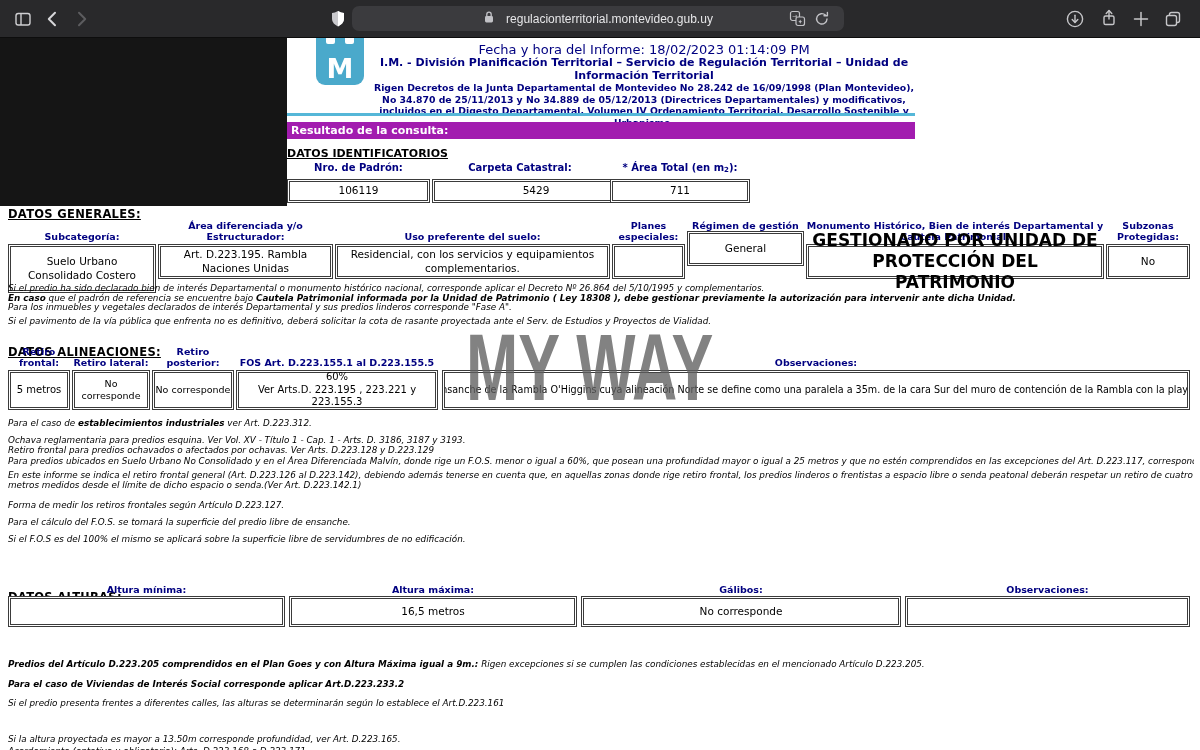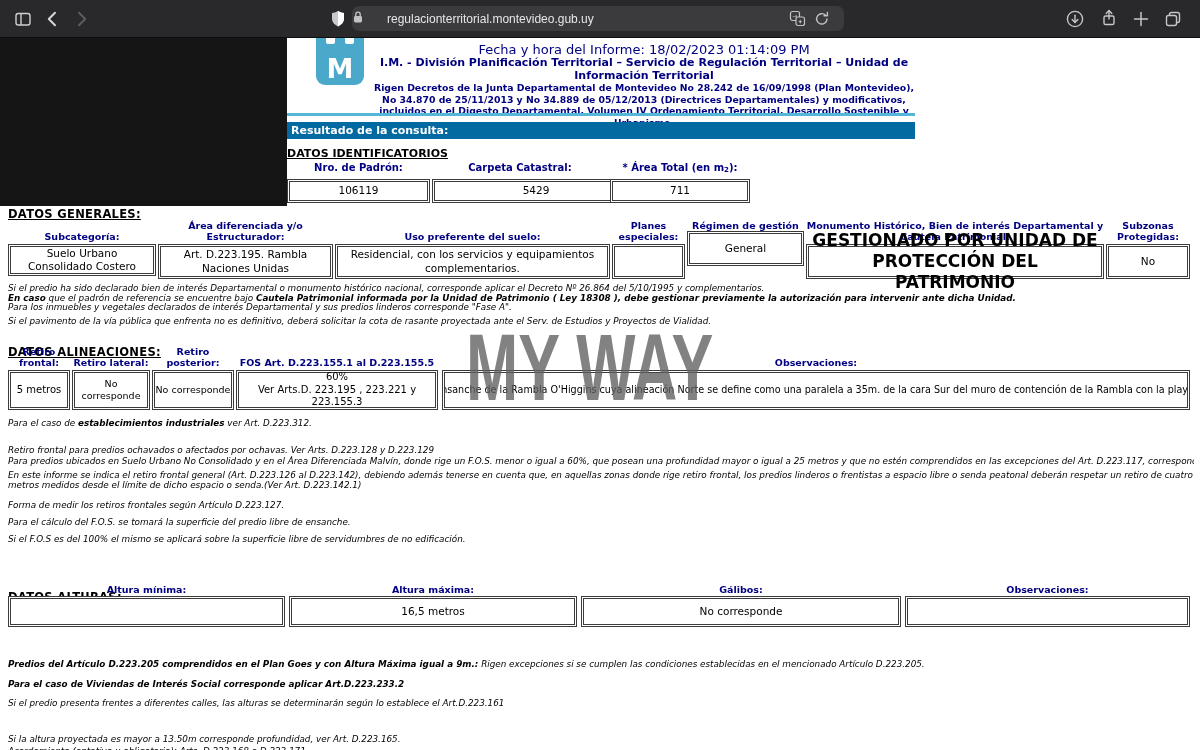--- a/index.html
+++ b/index.html
@@ -5,40 +5,40 @@
   html,body{margin:0;padding:0;}
   body{width:1200px;height:750px;overflow:hidden;background:#fff;
        font-family:"DejaVu Sans",sans-serif;position:relative;}
   
   .toolbar{position:absolute;left:0;top:0;width:1200px;height:37px;background:#29292b;
            border-bottom:1px solid #0d0d0d;z-index:100;}
   .tbtn{position:absolute;top:8px;width:22px;height:22px;display:flex;align-items:center;
         justify-content:center;cursor:pointer;}
   .tbtn svg{display:block;}
   .urlbar{position:absolute;left:352px;top:6px;width:492px;height:25px;background:#3b3b3e;
-          border-radius:7px;display:flex;align-items:center;gap:23px;
+          border-radius:7px;display:flex;align-items:center;justify-content:center;gap:11px;
           color:#e6e6e8;font-size:12px;font-family:"Liberation Sans",sans-serif;}
   .urlbar .inbar{position:absolute;top:4px;}
   
   .page{position:absolute;left:0;top:38px;width:1200px;height:712px;background:#fff;}
   .blackpane{position:absolute;left:0;top:0;width:287px;height:168px;background:#151515;}
   .logo{position:absolute;left:316px;top:0;width:48px;height:47px;background:#4aa9cb;
         border-radius:0 0 9px 9px;overflow:hidden;}
   .logo .m{position:absolute;left:0;bottom:1px;width:48px;text-align:center;color:#fff;
            font-weight:bold;font-size:27px;line-height:30px;}
   .logo .dot1,.logo .dot2{position:absolute;top:-2px;width:9px;height:8px;background:#fff;border-radius:2px;}
   .logo .dot1{left:10px;} .logo .dot2{left:29px;}
   .hdr-title{position:absolute;left:373px;top:4px;width:542px;text-align:center;
              font-weight:normal;font-size:13px;color:#000080;}
   .hdr-sub{position:absolute;left:373px;top:19px;width:542px;text-align:center;
            font-weight:bold;font-size:11px;line-height:1.18;color:#000080;}
   .hdr-note{position:absolute;left:373px;top:44px;width:542px;text-align:center;
             font-weight:bold;font-size:9.3px;line-height:1.25;color:#000080;}
   .cyan-line{position:absolute;left:287px;top:75px;width:628px;height:3px;background:#55b7d8;}
-  .result-bar{position:absolute;left:287px;top:84px;width:628px;height:17px;background:#0369a1;
+  .result-bar{position:absolute;left:287px;top:84px;width:628px;height:17px;background:#a21caf;
               color:#fff;font-weight:bold;font-size:11px;line-height:17px;padding-left:4px;
               box-sizing:border-box;}
   .sec{position:absolute;left:8px;font-weight:bold;font-size:11.5px;color:#000;
        text-decoration:underline;letter-spacing:.3px;}
   .ident-title{position:absolute;left:287px;top:109px;font-weight:bold;font-size:11px;
                color:#000;text-decoration:underline;}
   .clabel{position:absolute;color:#000080;font-weight:bold;font-size:9.5px;line-height:1.18;
           text-align:center;display:flex;flex-direction:column;justify-content:flex-end;}
   .ilabel{font-size:10px;}
   .cbox{position:absolute;border:3px double #3b3b3b;background:#fff;box-sizing:border-box;
@@ -172,21 +172,21 @@
   <div class="cbox" style="left:610px;top:141px;width:140px;height:24px">711</div>
 
   <div class="sec" style="top:169px">DATOS GENERALES:</div>
   <div class="clabel" style="left:8px;top:183px;width:148px;height:21px">Subcategoría:</div>
   <div class="clabel" style="left:158px;top:183px;width:175px;height:21px">Área diferenciada y/o Estructurador:</div>
   <div class="clabel" style="left:335px;top:183px;width:275px;height:21px">Uso preferente del suelo:</div>
   <div class="clabel" style="left:612px;top:183px;width:73px;height:21px">Planes especiales:</div>
   <div class="clabel" style="left:687px;top:183px;width:117px;height:21px">Régimen de gestión del suelo:</div>
   <div class="clabel" style="left:806px;top:183px;width:298px;height:21px">Monumento Histórico, Bien de interés Departamental y Cautela Patrimonial:</div>
   <div class="clabel" style="left:1106px;top:183px;width:84px;height:21px">Subzonas Protegidas:</div>
-  <div class="cbox" style="left:8px;top:206px;width:148px;height:32px">Suelo Urbano Consolidado Costero</div>
+  <div class="cbox" style="left:8px;top:206px;width:148px;height:49px">Suelo Urbano Consolidado Costero</div>
   <div class="cbox" style="left:158px;top:206px;width:175px;height:35px">Art. D.223.195. Rambla Naciones Unidas</div>
   <div class="cbox" style="left:335px;top:206px;width:275px;height:35px">Residencial, con los servicios y equipamientos complementarios.</div>
   <div class="cbox" style="left:612px;top:206px;width:73px;height:35px"></div>
   <div class="cbox" style="left:687px;top:193px;width:117px;height:35px">General</div>
   <div class="cbox b" style="left:806px;top:206px;width:298px;height:35px;font-size:17px">GESTIONADO POR UNIDAD DE PROTECCIÓN DEL PATRIMONIO</div>
   <div class="cbox" style="left:1106px;top:206px;width:84px;height:35px">No</div>
 
   <div class="note nw" style="top:245px">Si el predio ha sido declarado bien de interés Departamental o monumento histórico nacional, corresponde aplicar el Decreto Nº 26.864 del 5/10/1995 y complementarios.</div>
   <div class="note nw" style="top:254.5px"><span class="b">En caso</span><span> que el padrón de referencia se encuentre bajo </span><span class="b">Cautela Patrimonial informada por la Unidad de Patrimonio ( Ley 18308 ), debe gestionar previamente la autorización para intervenir ante dicha Unidad.</span></div>
   <div class="note nw" style="top:278px">Si el pavimento de la vía pública que enfrenta no es definitivo, deberá solicitar la cota de rasante proyectada ante el Serv. de Estudios y Proyectos de Vialidad.</div>
@@ -201,20 +201,21 @@
   <div class="cbox" style="left:8px;top:332px;width:62px;height:40px;font-size:10px">5 metros</div>
   <div class="cbox" style="left:72px;top:332px;width:78px;height:40px;font-size:9.5px;padding:1px 0">No corresponde</div>
   <div class="cbox" style="left:152px;top:332px;width:82px;height:40px;font-size:9.5px;padding:1px 0">No corresponde</div>
   <div class="cbox" style="left:236px;top:332px;width:202px;height:40px;font-size:10px">
     <div>60%</div>
     <div>Ver Arts.D. 223.195 , 223.221 y 223.155.3</div>
   </div>
   <div class="cbox nowrap" style="left:442px;top:332px;width:748px;height:40px;font-size:9.6px">Ensanche de la Rambla O'Higgins cuya alineación Norte se define como una paralela a 35m. de la cara Sur del muro de contención de la Rambla con la playa.</div>
 
   <div class="note nw" style="top:380px"><span>Para el caso de </span><span class="b">establecimientos industriales</span><span> ver Art. D.223.312.</span></div>
+  <div class="note nw" style="top:397px">Ochava reglamentaria para predios esquina. Ver Vol. XV - Título 1 - Cap. 1 - Arts. D. 3186, 3187 y 3193.</div>
   <div class="note nw" style="top:407px">Retiro frontal para predios ochavados o afectados por ochavas. Ver Arts. D.223.128 y D.223.129</div>
   <div class="note nw" style="top:418px">Para predios ubicados en Suelo Urbano No Consolidado y en el Área Diferenciada Malvín, donde rige un F.O.S. menor o igual a 60%, que posean una profundidad mayor o igual a 25 metros y que no estén comprendidos en las excepciones del Art. D.223.117, corresponde aplicar el Art. D.223.151.</div>
   <div class="note" style="top:432px">En este informe se indica el retiro frontal general (Art. D.223.126 al D.223.142), debiendo además tenerse en cuenta que, en aquellas zonas donde rige retiro frontal, los predios linderos o frentistas a espacio libre o senda peatonal deberán respetar un retiro de cuatro metros medidos desde el límite de dicho espacio o senda.(Ver Art. D.223.142.1)</div>
   <div class="note nw" style="top:462px">Forma de medir los retiros frontales según Artículo D.223.127.</div>
   <div class="note nw" style="top:479px">Para el cálculo del F.O.S. se tomará la superficie del predio libre de ensanche.</div>
   <div class="note nw" style="top:496px">Si el F.O.S es del 100% el mismo se aplicará sobre la superficie libre de servidumbres de no edificación.</div>
 
   <div class="sec" style="top:552px">DATOS ALTURAS:</div>
   <div class="clabel" style="left:8px;top:545px;width:277px;height:12px">Altura mínima:</div>
   <div class="clabel" style="left:289px;top:545px;width:288px;height:12px">Altura máxima:</div>

